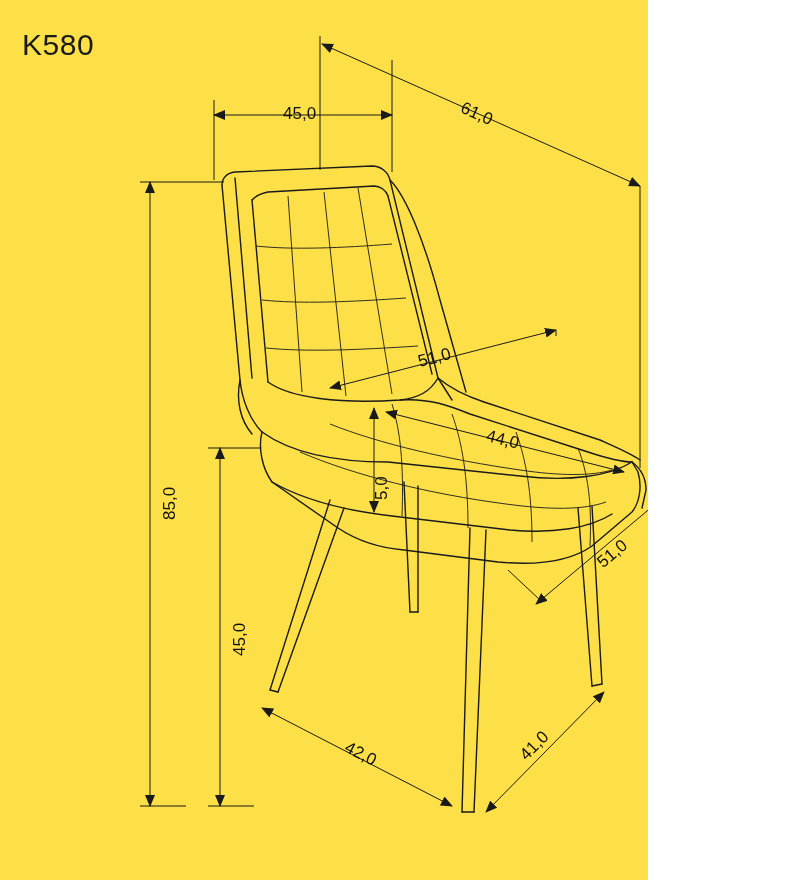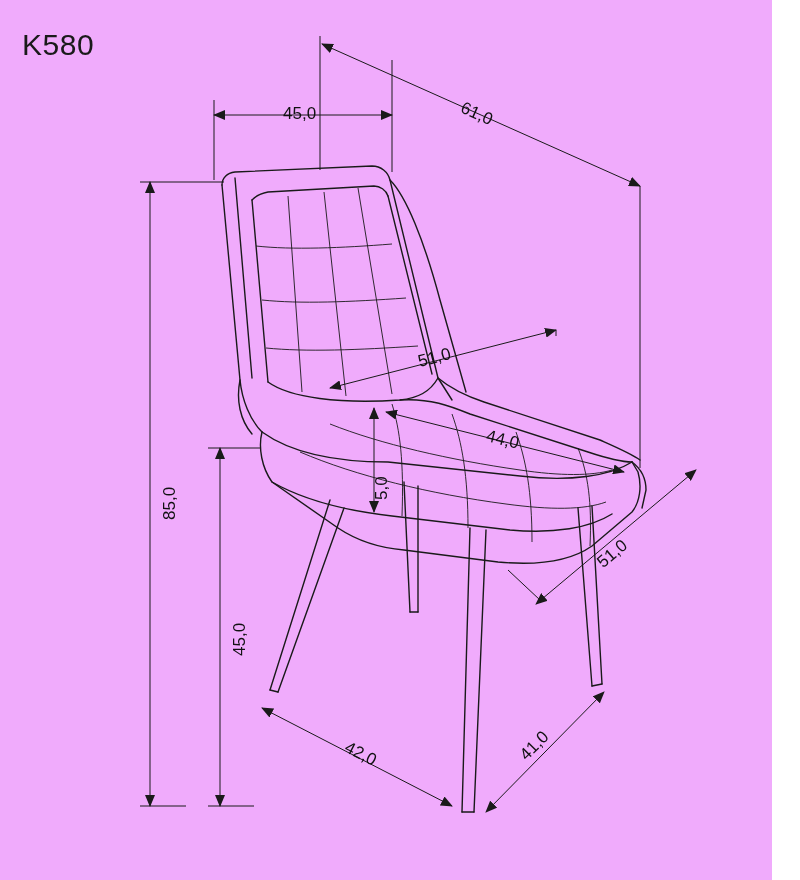--- a/index.html
+++ b/index.html
@@ -5,23 +5,23 @@
   html, body {
     margin: 0;
     padding: 0;
     background: #ffffff;
   }
   body {
     font-family: "Liberation Sans", sans-serif;
   }
   #stage {
     position: relative;
-    width: 772px;
+    width: 648px;
     height: 880px;
-    background: #f0abfc;
+    background: #fde047;
     overflow: hidden;
   }
   #title {
     position: absolute;
     left: 22px;
     top: 28px;
     font-size: 30px;
     color: #1a1a1a;
     letter-spacing: 0.5px;
     font-family: "Liberation Sans", sans-serif;

